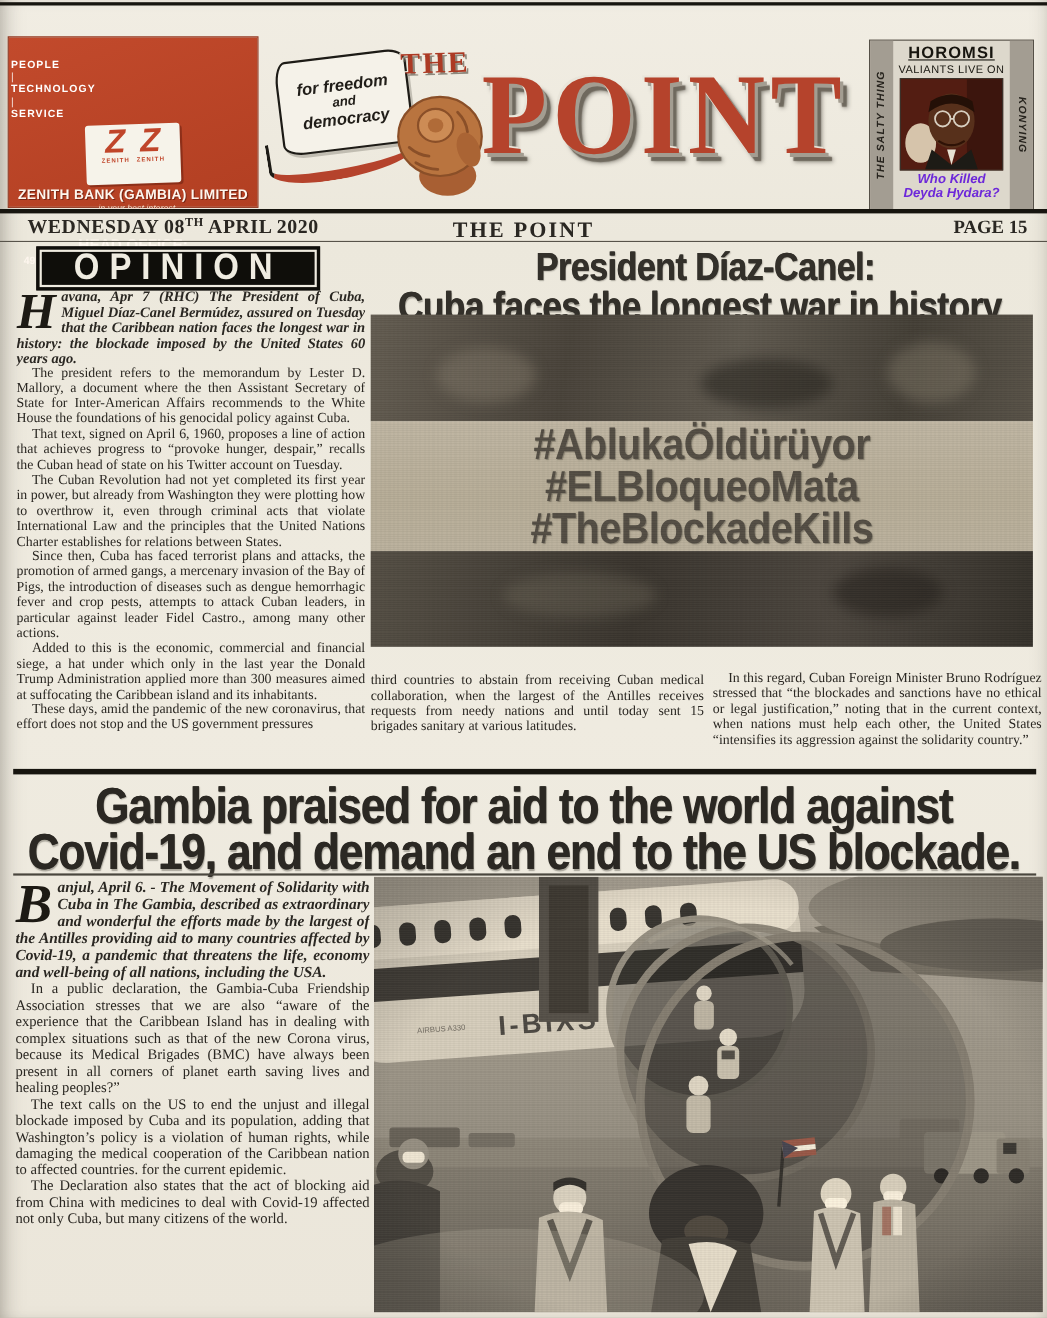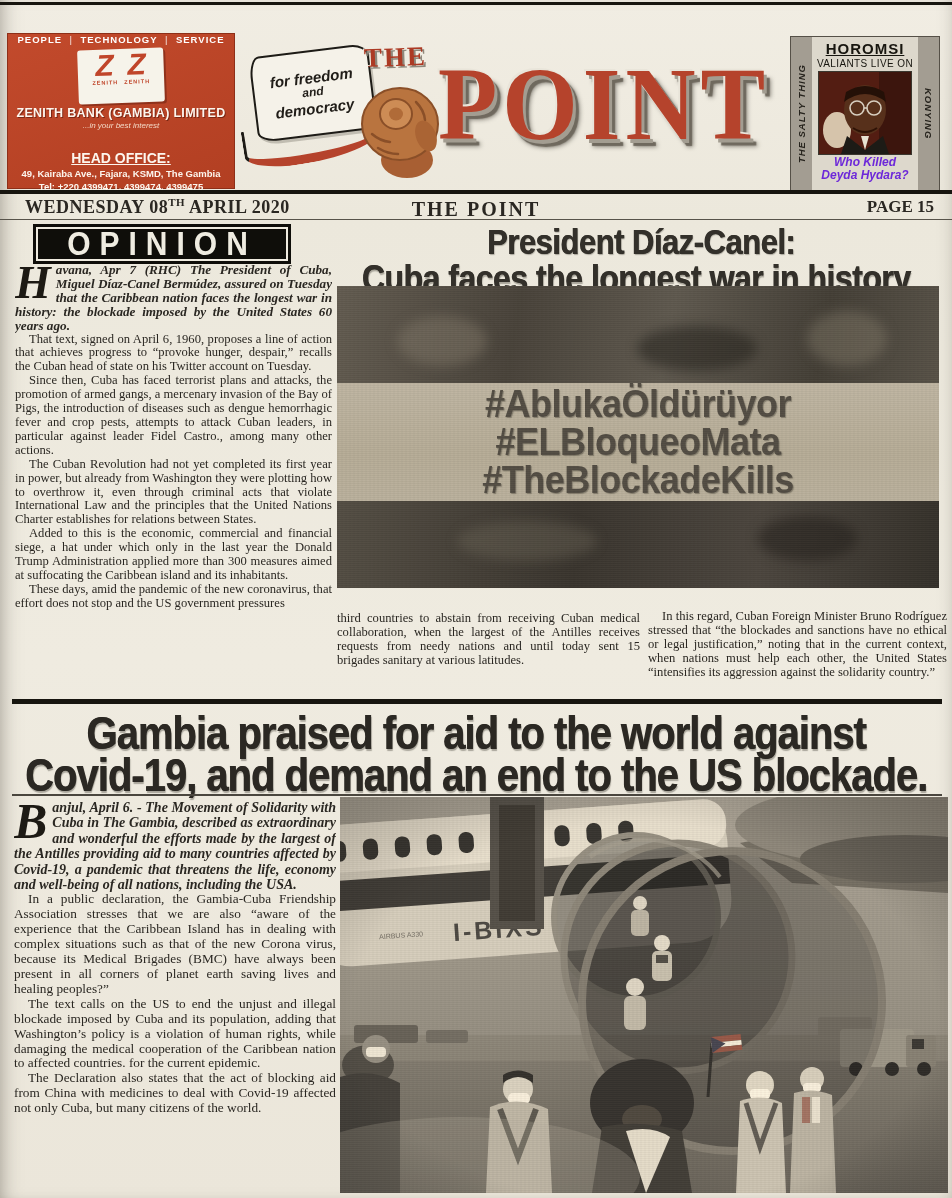--- a/index.html
+++ b/index.html
@@ -5,22 +5,22 @@
   html,body{margin:0;padding:0;background:#cfcabe;}
   .page{position:relative;width:952px;height:1198px;margin:0 auto;overflow:hidden;
     background:linear-gradient(180deg,#f1ede3 0%,#ece8dc 18%,#efebe0 55%,#ebe6da 100%);
     font-family:"Liberation Serif", serif;color:#2a2722;
     box-shadow:inset 14px 0 22px -16px rgba(60,55,45,.55), inset -10px 0 18px -14px rgba(60,55,45,.35);}
   .abs{position:absolute;}
   .rule{background:#17150f;}
   
   .zenith{left:7px;top:33px;width:226px;height:154px;background:linear-gradient(160deg,#c24a2c,#b23f22);
     border:1px solid #8e2f18;color:#fdf6ee;text-align:center;font-family:"Liberation Sans",sans-serif;}
-  .zenith-row{display:flex;justify-content:space-evenly;align-items:flex-end;font-size:9.5px;font-weight:bold;
-    letter-spacing:1px;padding:0 2px 2px;color:#fff;}
+  .zenith-row{display:flex;justify-content:space-evenly;align-items:flex-start;font-size:9.5px;font-weight:bold;
+    letter-spacing:1px;padding:20px 2px 2px;color:#fff;flex-direction:column;}
   .zenith-sep{opacity:.85;font-weight:normal;}
   .zcube{width:86px;height:52px;margin:2px auto 1px;background:#f6f3ea;border-radius:3px;
     display:flex;justify-content:center;align-items:flex-start;gap:6px;transform:rotate(-2deg);
     box-shadow:2px 2px 0 rgba(90,25,10,.45);padding-top:2px;}
   .zz{display:flex;flex-direction:column;align-items:center;line-height:1;}
   .zz .z{font-size:30px;font-weight:bold;color:#c0452a;font-style:italic;line-height:.95;}
   .zz .zn{font-size:5.5px;font-weight:bold;color:#c0452a;letter-spacing:1px;}
   .zbank{font-size:12.5px;font-weight:bold;letter-spacing:.3px;margin-top:3px;text-shadow:1px 1px 0 rgba(80,20,8,.6);}
   .zslogan{font-size:8px;font-style:italic;color:#f3d7c4;margin-top:1px;}
   .zhead{font-size:14px;font-weight:bold;text-decoration:underline;margin-top:20px;}
@@ -195,23 +195,24 @@
   <div class="abs" style="left:0;top:219px;width:952px;height:1px;background:#57534a;"></div>
 
   <div class="abs opinion-box">
     <span>OPINION</span>
   </div>
   <div class="abs hl hl1a">President Díaz-Canel:</div>
   <div class="abs hl hl1b">Cuba faces the longest war in history</div>
 
   <div class="col a1 leftcol1">
     <p class="lead"><span class="dropcap">H</span><span>avana, Apr 7 (RHC) The President of Cuba, Miguel Díaz-Canel Bermúdez, assured on Tuesday that the Caribbean nation faces the longest war in history: the blockade imposed by the United States 60 years ago.</span></p>
+    <p>The president refers to the memorandum by Lester D. Mallory, a document where the then Assistant Secretary of State for Inter-American Affairs recommends to the White House the foundations of his genocidal policy against Cuba.</p>
     <p>That text, signed on April 6, 1960, proposes a line of action that achieves progress to “provoke hunger, despair,” recalls the Cuban head of state on his Twitter account on Tuesday.</p>
+    <p>The Cuban Revolution had not yet completed its first year in power, but already from Washington they were plotting how to overthrow it, even through criminal acts that violate International Law and the principles that the United Nations Charter establishes for relations between States.</p>
     <p>Since then, Cuba has faced terrorist plans and attacks, the promotion of armed gangs, a mercenary invasion of the Bay of Pigs, the introduction of diseases such as dengue hemorrhagic fever and crop pests, attempts to attack Cuban leaders, in particular against leader Fidel Castro., among many other actions.</p>
-    <p>The Cuban Revolution had not yet completed its first year in power, but already from Washington they were plotting how to overthrow it, even through criminal acts that violate International Law and the principles that the United Nations Charter establishes for relations between States.</p>
     <p>Added to this is the economic, commercial and financial siege, a hat under which only in the last year the Donald Trump Administration applied more than 300 measures aimed at suffocating the Caribbean island and its inhabitants.</p>
     <p>These days, amid the pandemic of the new coronavirus, that effort does not stop and the US government pressures</p>
   </div>
 
   <div class="abs hashphoto">
     <div class="hp-top">
       <div class="blob" style="left:60px;top:30px;width:90px;height:50px;background:rgba(120,112,100,.5);"></div>
       <div class="blob" style="left:300px;top:40px;width:120px;height:45px;background:rgba(30,27,22,.55);"></div>
       <div class="blob" style="left:470px;top:25px;width:80px;height:55px;background:rgba(130,122,108,.4);"></div>
     </div>

